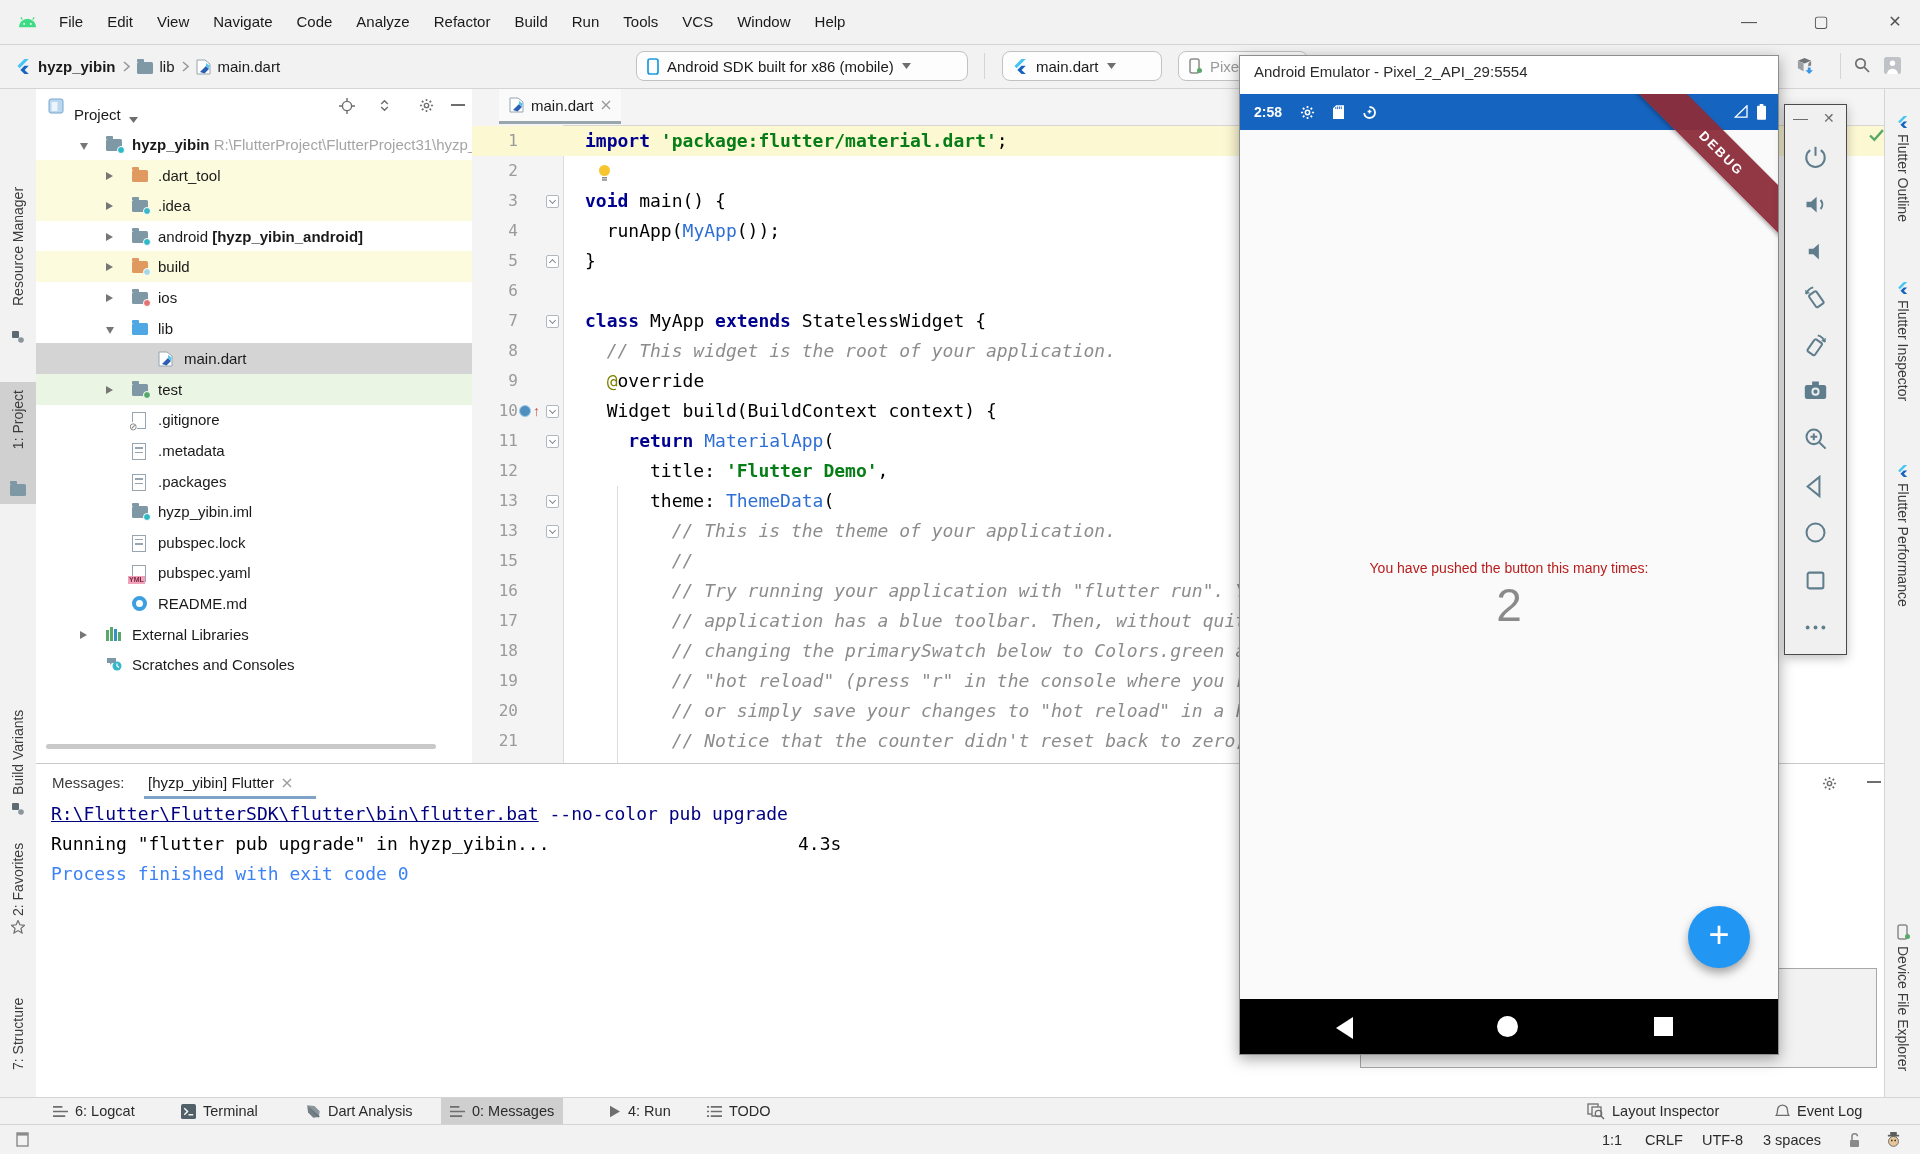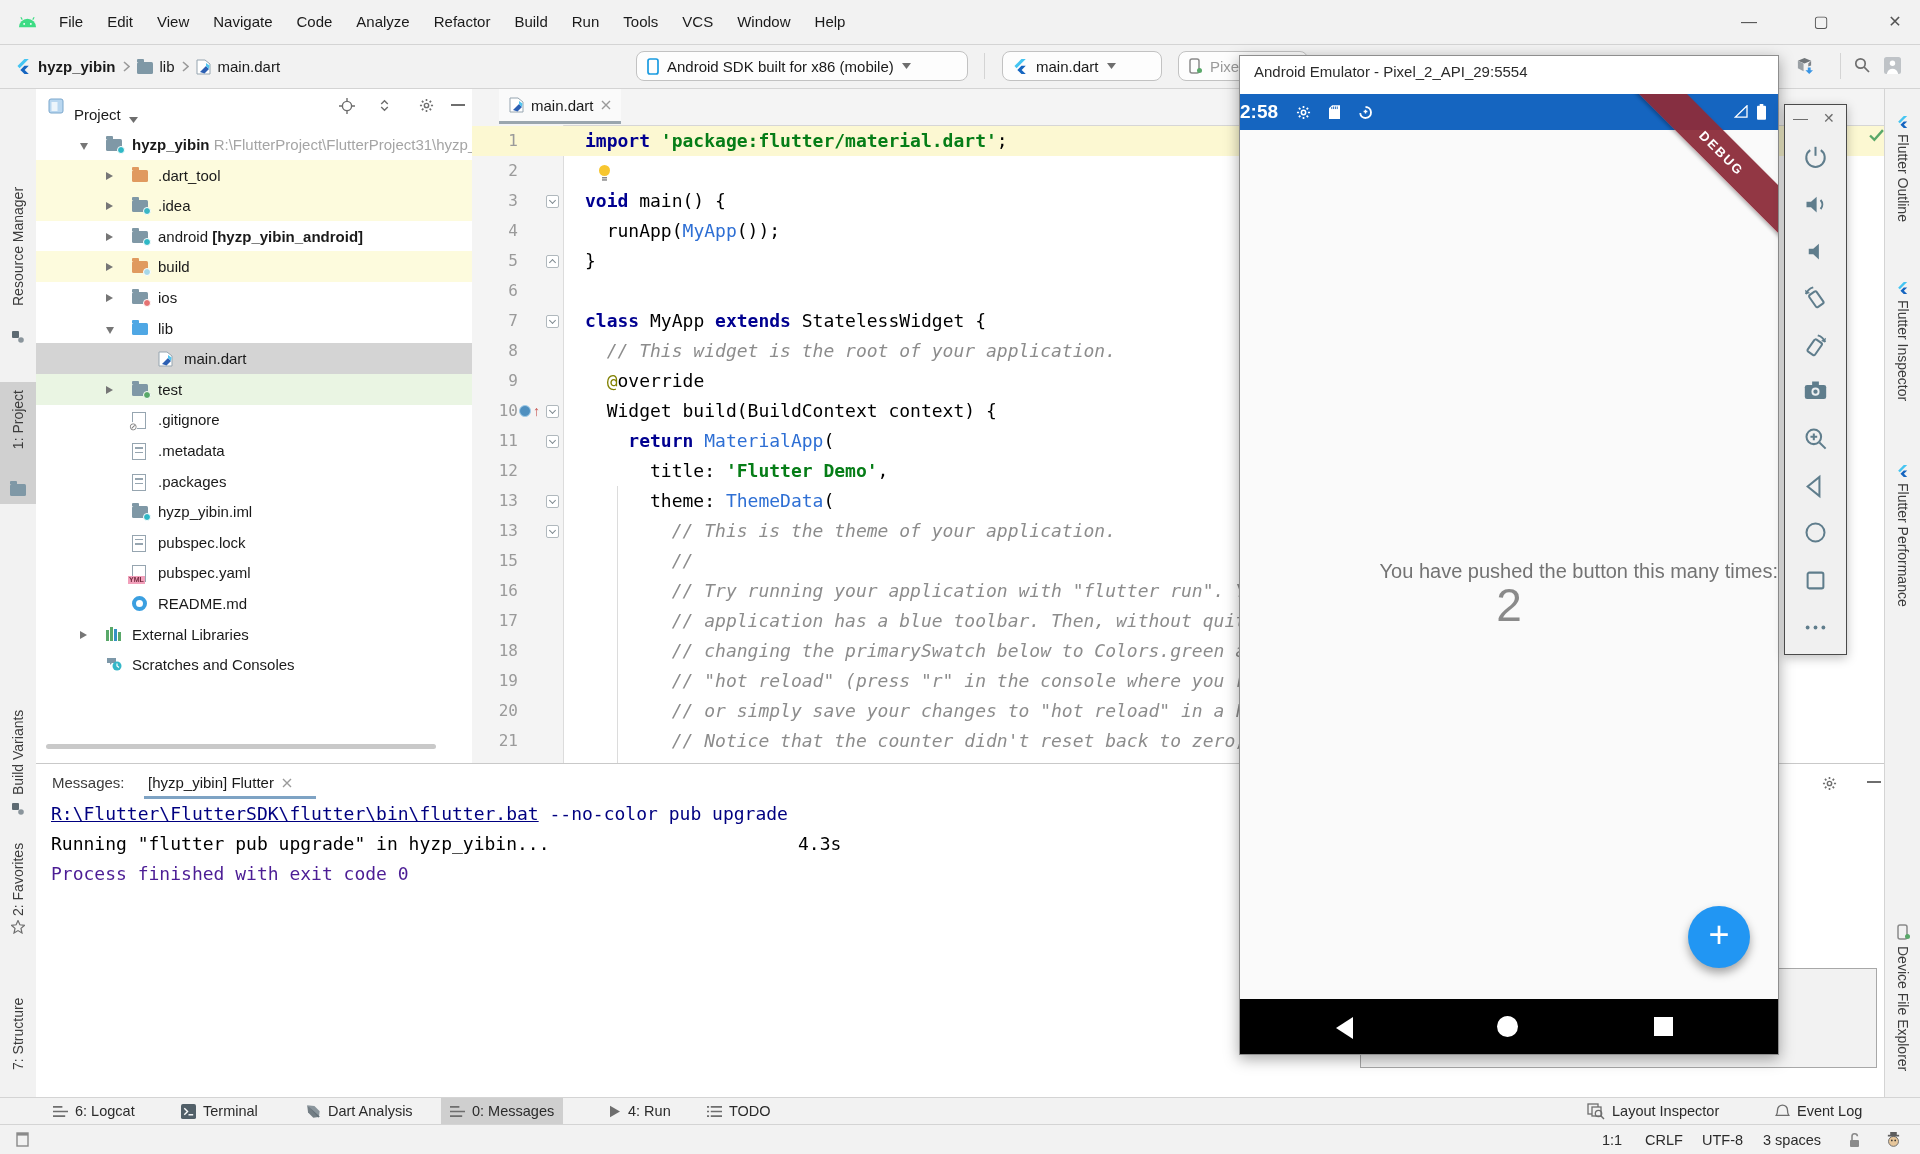--- a/index.html
+++ b/index.html
@@ -85,21 +85,21 @@
 
   
   #messages-panel{position:absolute;left:36px;top:763px;width:1848px;height:334px;background:#fff;border-top:1px solid #c9c9c9;}
   #msg-label{position:absolute;left:16px;top:10px;color:#3c3c3c;}
   #msg-tab{position:absolute;left:112px;top:10px;display:flex;gap:8px;align-items:center;}
   #msg-underline{position:absolute;left:108px;top:32px;width:172px;height:3px;background:#7ea3c4;}
   .mline{position:absolute;left:15px;height:30px;line-height:30px;font-family:"DejaVu Sans Mono",monospace;font-size:18px;white-space:pre;}
   .mlink{color:#000080;text-decoration:underline;}
   .mcmd{color:#000080;}
   .mout{color:#000;}
-  .mok{color:#4c1d95;}
+  .mok{color:#3b82f6;}
   #msg-time{position:absolute;left:762px;top:65px;height:30px;line-height:30px;font-family:"DejaVu Sans Mono",monospace;font-size:18px;color:#000;}
   #msg-gear{position:absolute;left:1786px;top:12px;}
   #msg-min{position:absolute;left:1831px;top:16px;}
 
   
   #bottom-bar{position:absolute;left:0;top:1097px;width:1920px;height:26px;background:#f2f2f2;border-top:1px solid #d4d4d4;}
   .bb-item{position:absolute;top:0;height:26px;display:flex;align-items:center;gap:7px;padding:0 9px;font-size:14.5px;color:#2b2b2b;}
   .bb-item.active{background:#cfcfcf;}
   #status-bar{position:absolute;left:0;top:1124px;width:1920px;height:30px;background:#f2f2f2;border-top:1px solid #d4d4d4;}
   .sb-text{position:absolute;top:0;line-height:30px;font-size:14.5px;color:#2b2b2b;}
@@ -112,29 +112,29 @@
   .rs-item{position:absolute;left:0;width:36px;display:flex;flex-direction:column;align-items:center;gap:6px;}
 
   
   #bg-panel{position:absolute;left:1360px;top:968px;width:517px;height:100px;background:#f2f2f2;border:1px solid #a8a8a8;box-sizing:border-box;}
 
   
   #emu-window{position:absolute;left:1239px;top:55px;width:540px;height:1000px;background:#fff;border:1px solid #8e8e8e;box-sizing:border-box;box-shadow:0 4px 14px rgba(0,0,0,.35);z-index:10;}
   #emu-title{position:absolute;left:0;top:0;width:100%;height:30px;background:#fff;display:flex;align-items:center;padding-left:14px;box-sizing:border-box;color:#2b2b2b;}
   #emu-screen{position:absolute;left:0;top:38px;width:538px;height:960px;background:#fafafa;overflow:hidden;}
   #emu-status{position:absolute;left:0;top:0;width:100%;height:36px;background:#1565c0;display:flex;align-items:center;color:#fff;}
-  #emu-time{font-size:19px;font-weight:bold;}
+  #emu-time{margin-left:14px;font-size:14px;font-weight:bold;}
   #emu-status .sic{margin-left:18px;}
   #emu-sig{position:absolute;left:494px;top:11px;}
   #emu-batt{position:absolute;left:517px;top:10px;}
   #emu-appbar{position:absolute;left:0;top:36px;width:100%;height:74px;background:#2196f3;display:flex;align-items:center;}
   #emu-apptitle{margin-left:20px;color:#fff;font-size:24px;font-weight:600;letter-spacing:.2px;}
   #emu-banner-clip{position:absolute;right:0;top:0;width:170px;height:170px;overflow:hidden;pointer-events:none;}
   #emu-banner{position:absolute;top:42px;right:-64px;width:240px;height:34px;background:rgba(140,44,58,.95);transform:rotate(45deg);display:flex;align-items:center;justify-content:center;color:#fff;font-size:13px;font-weight:bold;letter-spacing:2px;box-shadow:0 2px 4px rgba(0,0,0,.3);}
-  #emu-bodytext{position:absolute;left:0;top:466px;width:100%;text-align:right;color:#737373;font-size:20px;}
+  #emu-bodytext{position:absolute;left:0;top:466px;width:100%;text-align:center;color:#b91c1c;font-size:14px;}
   #emu-counter{position:absolute;left:0;top:484px;width:100%;text-align:center;color:#8a8a8a;font-size:46px;}
   #emu-fab{position:absolute;left:448px;top:812px;width:62px;height:62px;border-radius:50%;background:#2196f3;box-shadow:0 5px 10px rgba(0,0,0,.35);display:flex;align-items:center;justify-content:center;}
   #emu-fab::before{content:"+";color:#fff;font-size:36px;font-weight:300;margin-top:-4px;}
   #emu-nav{position:absolute;left:0;top:905px;width:100%;height:55px;background:#000;}
   #nav-back{position:absolute;left:96px;top:18px;width:0;height:0;border-right:17px solid #fff;border-top:11px solid transparent;border-bottom:11px solid transparent;}
   #nav-home{position:absolute;left:257px;top:17px;width:21px;height:21px;border-radius:50%;background:#fff;}
   #nav-overview{position:absolute;left:414px;top:18px;width:19px;height:19px;background:#fff;}
   #emu-toolbar{position:absolute;left:1784px;top:104px;width:63px;height:551px;background:#f0f0f0;border:1.5px solid #4a4a4a;box-sizing:border-box;z-index:10;box-shadow:0 3px 10px rgba(0,0,0,.25);}
   #emu-tb-min{position:absolute;left:8px;top:0;color:#6e6e6e;font-size:15px;line-height:26px;}
   #emu-tb-close{position:absolute;left:38px;top:0;color:#6e6e6e;font-size:14px;line-height:26px;}

